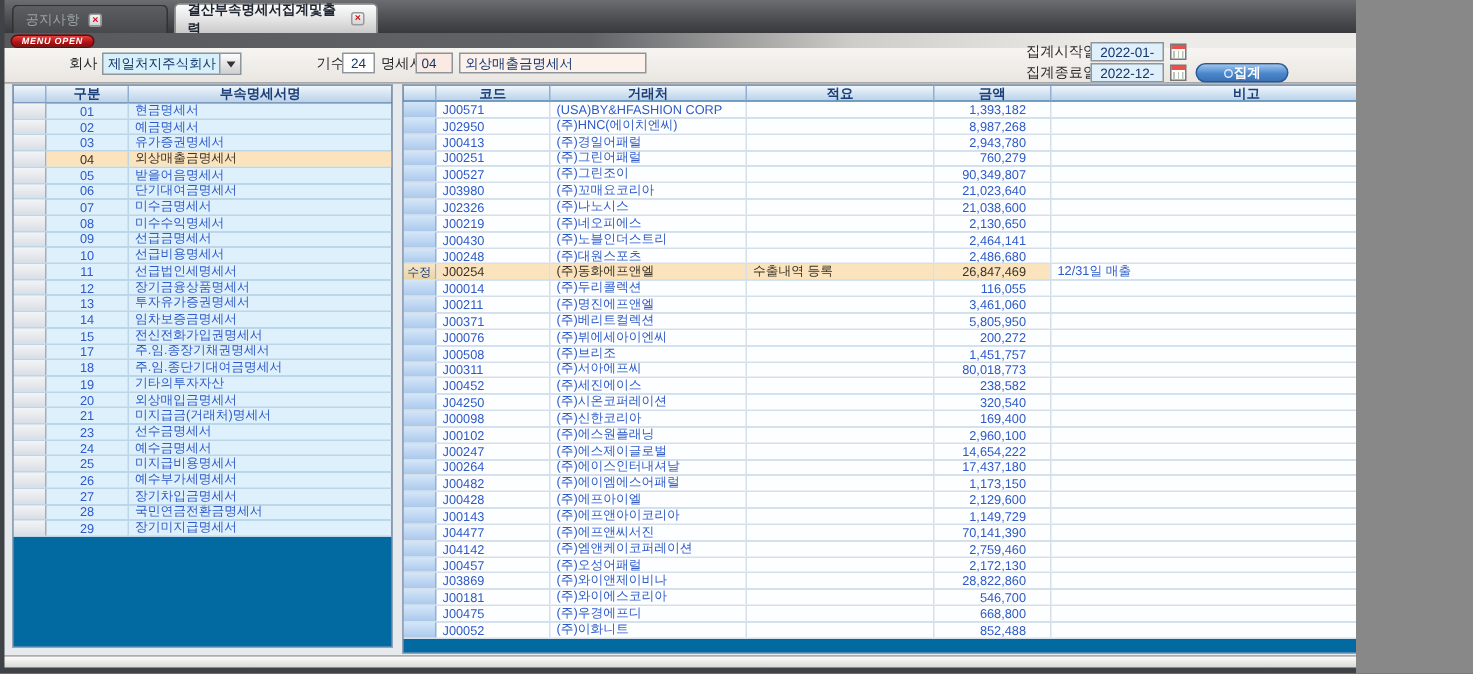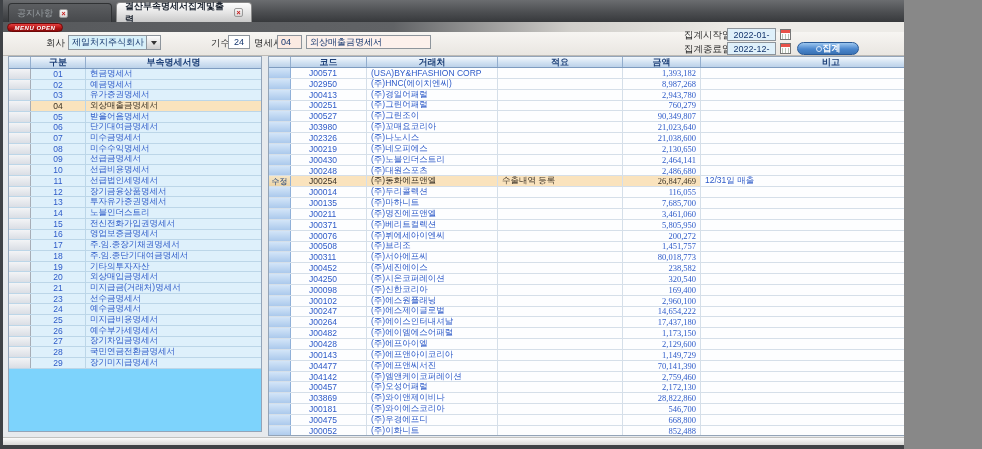--- a/index.html
+++ b/index.html
@@ -44,21 +44,21 @@
   .cal:after{content:"";position:absolute;left:1px;right:1px;top:4px;height:5px;
        background:repeating-linear-gradient(90deg,#b8c4b8 0 1px,transparent 1px 3px);}
   .btn-agg{position:absolute;left:797px;top:42px;width:62px;height:13px;border-radius:7px;
        background:linear-gradient(#9cc6ef,#4b87cd 55%,#3a72b4);border:1px solid #2a5a96;
        color:#fff;font-size:9px;font-weight:bold;display:flex;align-items:center;justify-content:center;
        gap:1px;cursor:pointer;}
   .btn-agg .dot{width:6px;height:6px;border-radius:50%;border:1.5px solid #dbe9f8;background:transparent;}
 
   
   .mainarea{position:absolute;left:3px;top:56px;width:976px;height:381px;background:#e7eaed;}
-  .panel{position:absolute;background:#7dd3fc;border:1px solid #93a4b8;overflow:hidden;}
+  .panel{position:absolute;background:#0369a1;border:1px solid #93a4b8;overflow:hidden;}
   .lpanel{left:5px;top:0;width:254px;height:376px;}
   .rpanel{left:265px;top:0;width:694px;height:380px;}
 
   .hdr{display:flex;background:linear-gradient(#f1f7fd,#cfe0f1 60%,#bcd2e9);
        border-bottom:1px solid #7e9cc0;}
   .lpanel .hdr{height:12px;}
   .rpanel .hdr{height:11px;text-align:center;}
   .hc{display:flex;align-items:center;justify-content:center;font-size:9px;font-weight:bold;
        color:#1c3f77;border-right:1px solid #93aece;white-space:nowrap;overflow:hidden;}
   .hc:last-child{border-right:none;}
@@ -69,24 +69,24 @@
       white-space:nowrap;overflow:hidden;}
   .lc.ind{width:22px;background:linear-gradient(#f3f4f6,#dadee5);border-right:1px solid #a7adb6;}
   .lc.code{width:55px;justify-content:center;}
   .lc.name{flex:1;padding-left:4px;border-right:none;}
 
   .rrow{display:flex;height:10.85px;background:#fdfeff;border-bottom:1px solid #d5dfe9;cursor:pointer;}
   .rc{display:flex;align-items:center;font-size:8.5px;color:#2d5ac8;border-right:1px solid #d5dfe9;
       white-space:nowrap;overflow:hidden;}
   .rc.ind{width:22px;background:linear-gradient(#d3e5f8,#abc9ec);border-right:1px solid #8fb0d8;
       justify-content:center;font-size:8px;color:#1c3f77;}
-  .rc.code{width:76px;padding-left:18px;}
+  .rc.code{width:76px;padding-left:4px;}
   .rc.client{width:131px;padding-left:4px;}
   .rc.memo{width:125px;padding-left:4px;color:#333a45;}
-  .rc.amount{width:78px;justify-content:flex-end;padding-right:4px;font-family:Liberation Serif, serif;}
+  .rc.amount{width:78px;justify-content:flex-end;padding-right:16px;}
   .rc.note{flex:1;padding-left:4px;border-right:none;}
   .rrow.hl .rc.ind{background:linear-gradient(#f6e6c6,#ecd4a6);}
   .rrow.hl .rc.code,.rrow.hl .rc.client,.rrow.hl .rc.memo,.rrow.hl .rc.amount{
       background:#fae3bd;color:#3a3226;}
 
   
   .vscroll{position:absolute;left:959px;top:0;width:13px;height:380px;background:#edeff1;
       border:1px solid #c3c9d0;}
   .vthumb{position:absolute;left:1px;width:9px;top:10px;height:355px;border-radius:4px;
       background:linear-gradient(90deg,#e2e4e7,#bfc3c9);border:1px solid #9aa0a8;cursor:grab;}
@@ -208,31 +208,26 @@
             <div class="lc name">장기금융상품명세서</div>
           </div>
           <div class="lrow">
             <div class="lc ind"></div>
             <div class="lc code">13</div>
             <div class="lc name">투자유가증권명세서</div>
           </div>
           <div class="lrow">
             <div class="lc ind"></div>
             <div class="lc code">14</div>
-            <div class="lc name">노블인더스트리</div>
+            <div class="lc name">임차보증금명세서</div>
           </div>
           <div class="lrow">
             <div class="lc ind"></div>
             <div class="lc code">15</div>
             <div class="lc name">전신전화가입권명세서</div>
-          </div>
-          <div class="lrow">
-            <div class="lc ind"></div>
-            <div class="lc code">16</div>
-            <div class="lc name">영업보증금명세서</div>
           </div>
           <div class="lrow">
             <div class="lc ind"></div>
             <div class="lc code">17</div>
             <div class="lc name">주.임.종장기채권명세서</div>
           </div>
           <div class="lrow">
             <div class="lc ind"></div>
             <div class="lc code">18</div>
             <div class="lc name">주.임.종단기대여금명세서</div>
@@ -391,28 +386,20 @@
           <div class="rrow">
             <div class="rc ind"></div>
             <div class="rc code">J00014</div>
             <div class="rc client">(주)두리콜렉션</div>
             <div class="rc memo"></div>
             <div class="rc amount">116,055</div>
             <div class="rc note"></div>
           </div>
           <div class="rrow">
             <div class="rc ind"></div>
-            <div class="rc code">J00135</div>
-            <div class="rc client">(주)마하니트</div>
-            <div class="rc memo"></div>
-            <div class="rc amount">7,685,700</div>
-            <div class="rc note"></div>
-          </div>
-          <div class="rrow">
-            <div class="rc ind"></div>
             <div class="rc code">J00211</div>
             <div class="rc client">(주)명진에프앤엘</div>
             <div class="rc memo"></div>
             <div class="rc amount">3,461,060</div>
             <div class="rc note"></div>
           </div>
           <div class="rrow">
             <div class="rc ind"></div>
             <div class="rc code">J00371</div>
             <div class="rc client">(주)베리트컬렉션</div>

